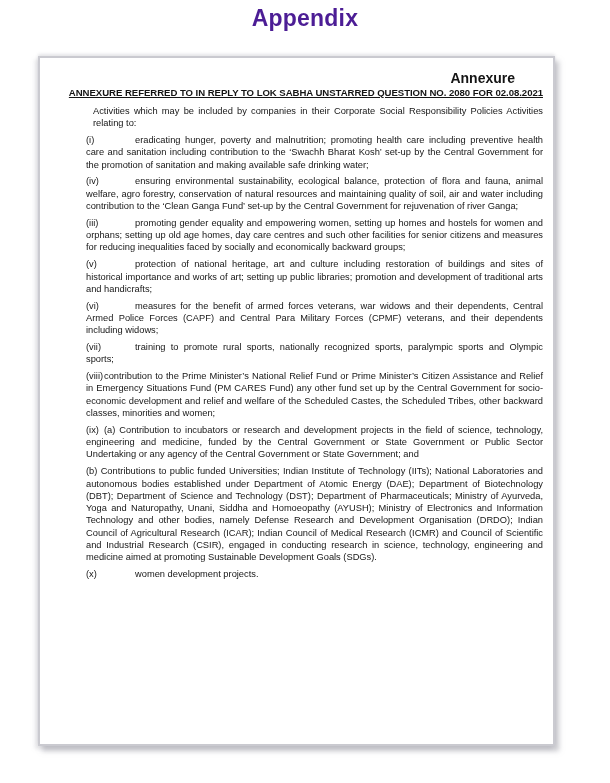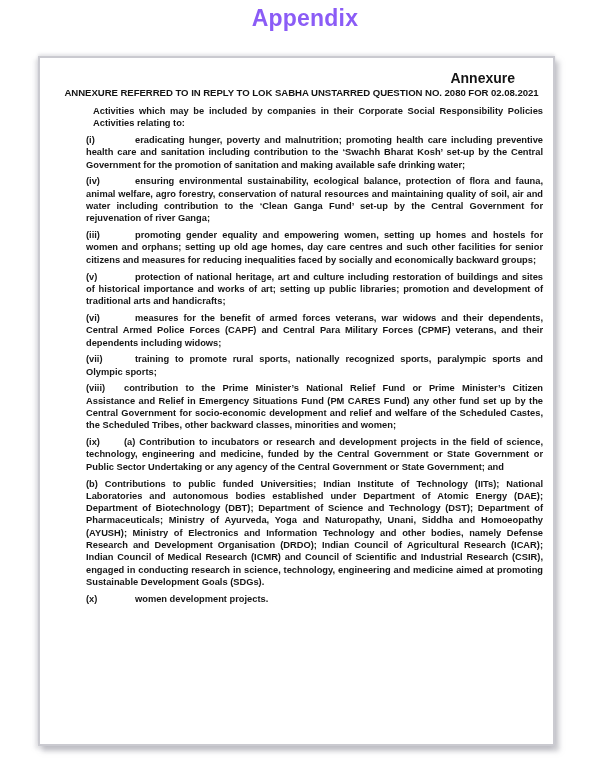--- a/index.html
+++ b/index.html
@@ -12,21 +12,21 @@
     font-family: "Liberation Sans", "DejaVu Sans", sans-serif;
   }
   .page-title {
     position: absolute;
     top: 5px;
     left: 0;
     width: 610px;
     text-align: center;
     font-size: 23px;
     font-weight: 700;
-    color: #8b5cf6;
+    color: #4c1d95;
     letter-spacing: 0.2px;
   }
   .paper {
     position: absolute;
     left: 38px;
     top: 56px;
     width: 517px;
     height: 690px;
     box-sizing: border-box;
     background: #ffffff;
@@ -43,39 +43,40 @@
     font-size: 14px;
     font-weight: 700;
     color: #141414;
     line-height: 12px;
     margin-bottom: 2px;
   }
   .doc-heading {
     font-size: 9.6px;
     font-weight: 700;
     color: #141414;
-    text-align: center;
+    text-align: right;
     white-space: nowrap;
+    text-decoration: underline;
     letter-spacing: -0.05px;
     line-height: 13px;
     margin-bottom: 6px;
   }
   .doc-body {
     margin-left: 26px;
     margin-right: 0;
     color: #161616;
     font-size: 9.3px;
-    font-weight: 700;
+    font-weight: 400;
     line-height: 12.3px;
     text-align: justify;
   }
   .para { margin: 0 0 4.5px 0; }
   .intro { margin-left: 7px; }
   .marker { display: inline-block; width: 49px; }
-  .marker.narrow { width: 38px; }
+  .marker.narrow { width: 18px; }
 </style>
 </head>
 <body>
 
 <div class="page-title">Appendix</div>
 
 <div class="paper">
   <div class="corner-label">Annexure</div>
   <div class="doc-heading">ANNEXURE REFERRED TO IN REPLY TO LOK SABHA UNSTARRED QUESTION NO. 2080 FOR 02.08.2021</div>
 

